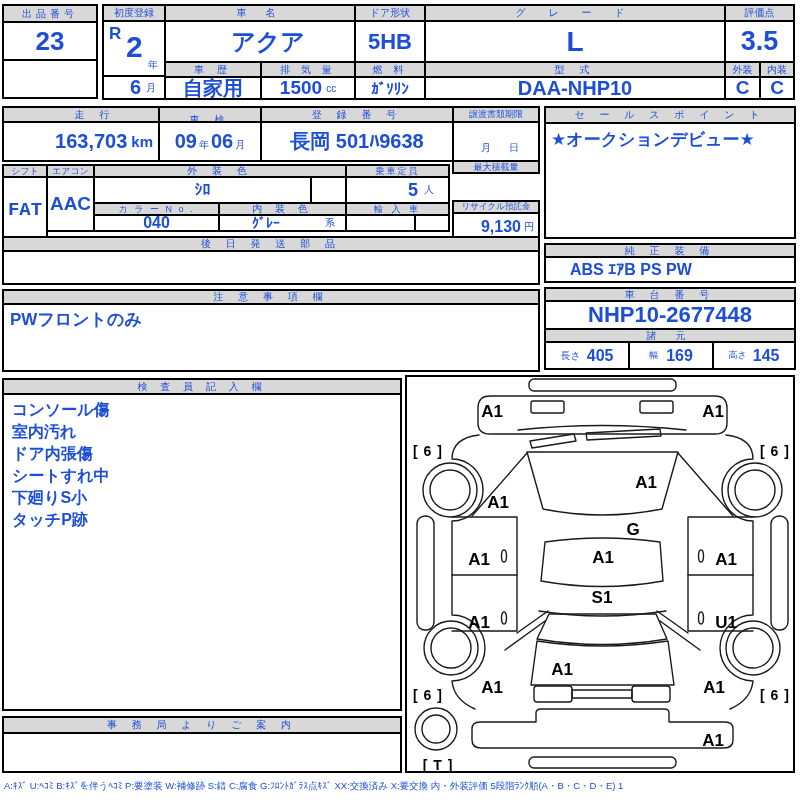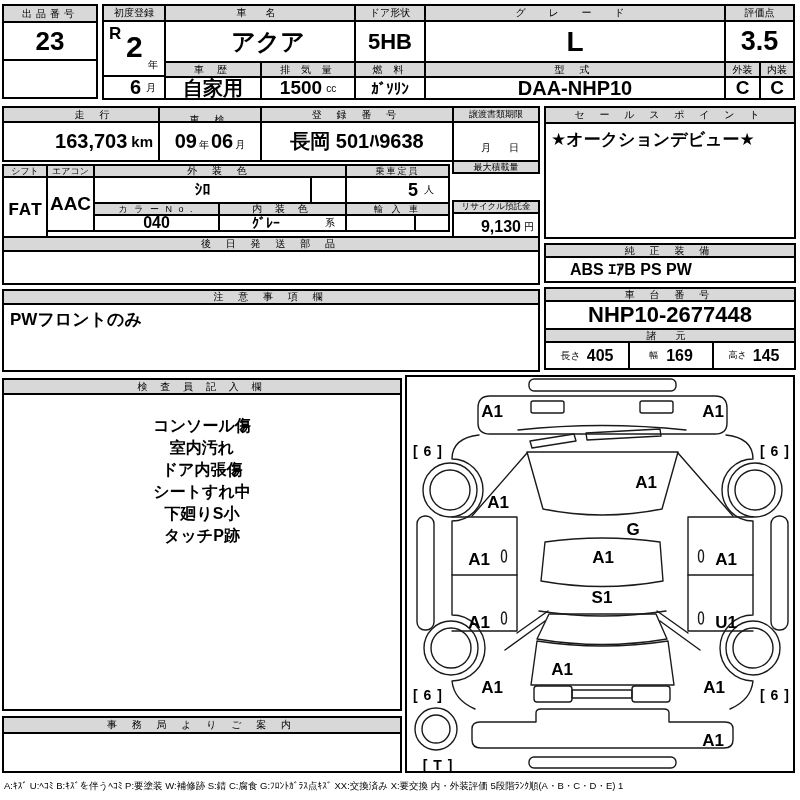--- a/index.html
+++ b/index.html
@@ -1,17 +1,17 @@
 <!DOCTYPE html>
 <html><head>
 <meta charset="utf-8">
 <style>
   html,body{margin:0;padding:0;background:#fff;}
   .sheet{position:relative;width:800px;height:800px;background:#fff;
-         font-family:"Liberation Sans","DejaVu Sans",sans-serif;color:#000000;overflow:hidden;}
+         font-family:"Liberation Sans","DejaVu Sans",sans-serif;color:#1d4ed8;overflow:hidden;}
   .b{position:absolute;box-sizing:border-box;border:2px solid #000;background:#fff;
      display:flex;align-items:center;justify-content:center;white-space:nowrap;overflow:hidden;}
   .hd{background:#d8d8d8;font-size:10px;font-weight:400;}
   .v{font-weight:700;}
   .small{font-size:10px;font-weight:400;}
   .unit{font-weight:700;margin-left:4px;}
   .legend{position:absolute;left:4px;top:780px;width:792px;font-size:9.5px;
           font-weight:400;letter-spacing:0;}
   svg text.mark{font-family:"Liberation Sans","DejaVu Sans",sans-serif;font-weight:700;
                 font-size:17px;fill:#000;}
@@ -156,21 +156,21 @@
   <div class="b" style="left:628px;top:341px;width:86px;height:29px;">
     <span class="small" style="font-size:9px;margin-right:8px;">幅</span>
     <span class="v" style="font-size:16px;">169</span>
   </div>
   <div class="b" style="left:712px;top:341px;width:84px;height:29px;">
     <span class="small" style="font-size:9px;margin-right:6px;">高さ</span>
     <span class="v" style="font-size:16px;">145</span>
   </div>
 
   <div class="b hd" style="left:2px;top:378px;width:400px;height:17px;letter-spacing:5px;">検 査 員 記 入 欄</div>
-  <div class="b" style="left:2px;top:393px;width:400px;height:318px;flex-direction:column;align-items:center;justify-content:flex-start;padding:20px 8px;">
+  <div class="b" style="left:2px;top:393px;width:400px;height:318px;flex-direction:column;align-items:flex-start;justify-content:flex-start;padding:4px 8px;">
     <div class="v" style="font-size:16px;line-height:22px;">コンソール傷</div>
     <div class="v" style="font-size:16px;line-height:22px;">室内汚れ</div>
     <div class="v" style="font-size:16px;line-height:22px;">ドア内張傷</div>
     <div class="v" style="font-size:16px;line-height:22px;">シートすれ中</div>
     <div class="v" style="font-size:16px;line-height:22px;">下廻りS小</div>
     <div class="v" style="font-size:16px;line-height:22px;">タッチP跡</div>
   </div>
 
   <div class="b hd" style="left:2px;top:716px;width:400px;height:18px;letter-spacing:6px;">事 務 局 よ り ご 案 内</div>
   <div class="b" style="left:2px;top:732px;width:400px;height:41px;"></div>

